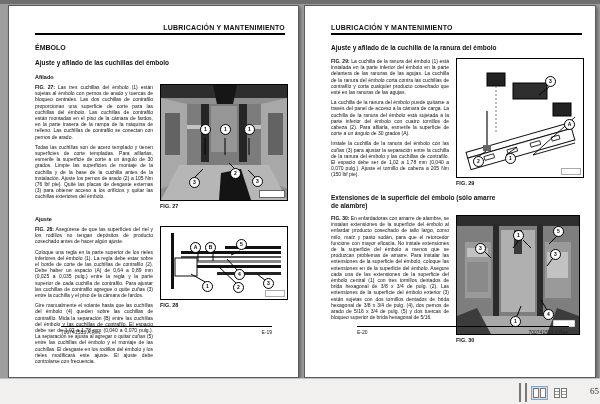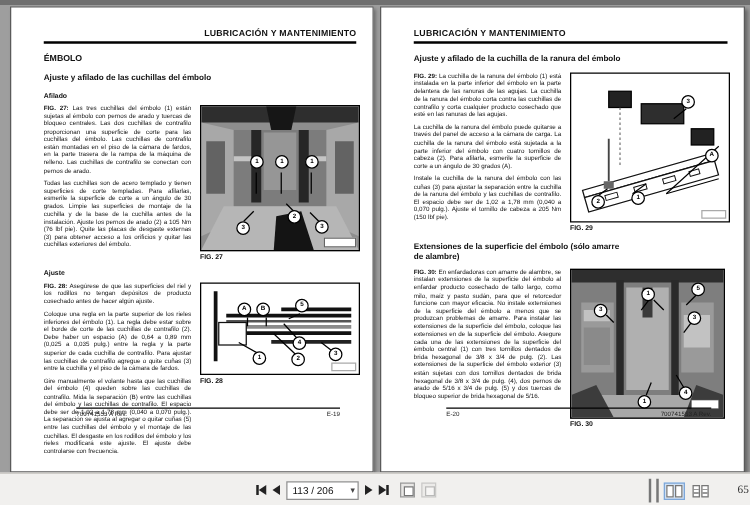--- a/index.html
+++ b/index.html
@@ -252,42 +252,20 @@
         <div class="rule"></div>
         <div class="frow">
           <span>E-20</span>
           <span>700741553 A Rev.</span>
         </div>
       </div>
     </div>
   </div>
 
   <div id="toolbar">
-    <div class="navcluster">
-      <span class="navbtn">
-          <span class="bar"></span>
-          <span class="tri-l"></span>
-        </span>
-      <span class="navbtn">
-          <span class="tri-l"></span>
-        </span>
-      <span class="pagebox">
-        <span class="val">113 / 206</span>
-        <span class="caret">▾</span>
-      </span>
-      <span class="navbtn">
-          <span class="tri-r"></span>
-        </span>
-      <span class="navbtn">
-          <span class="tri-r"></span>
-          <span class="bar"></span>
-        </span>
-      <span class="viewbtn" style="margin-left:4px;"></span>
-      <span class="viewbtn dis"></span>
-    </div>
     <div class="layoutcluster">
       <span class="lay single"><span class="pg"></span></span>
       <span class="lay cont"><span class="pg"></span></span>
       <span class="lay twoup">
           <span class="pg"></span>
           <span class="pg"></span>
         </span>
       <span class="lay twocont">
           <span class="pg"></span>
           <span class="pg"></span>

